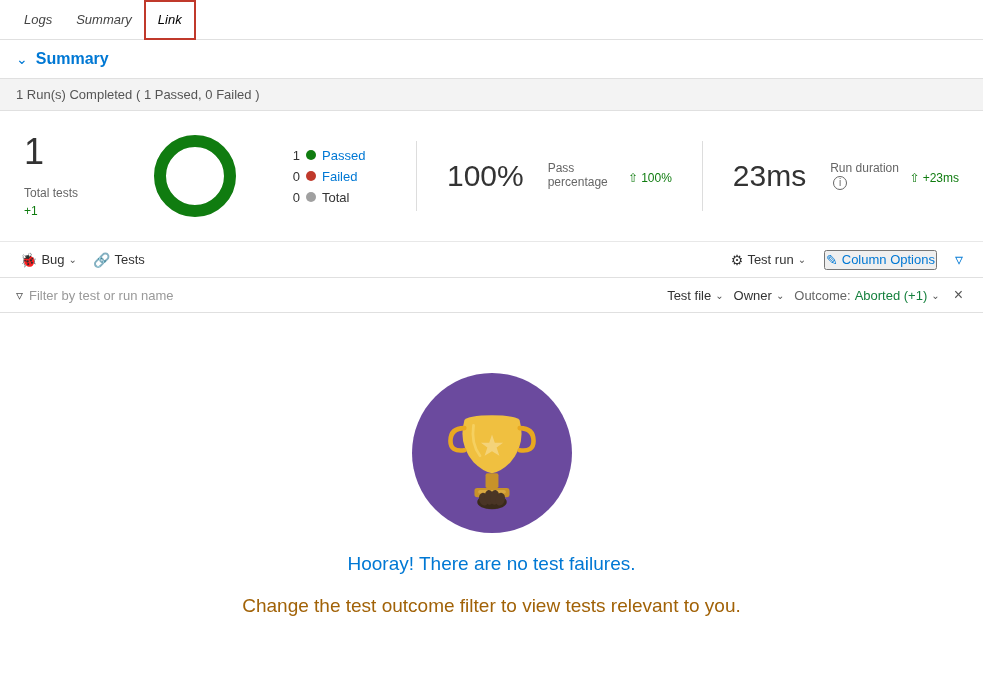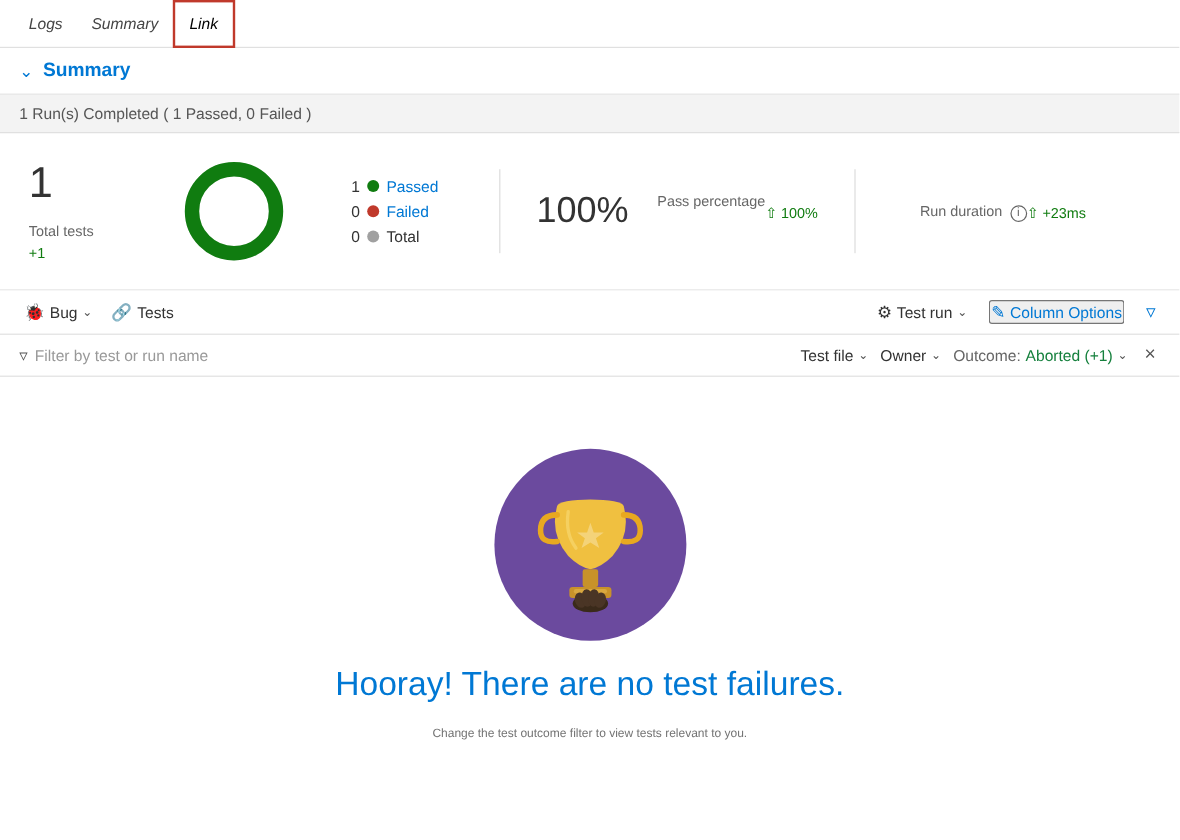--- a/index.html
+++ b/index.html
@@ -272,29 +272,29 @@
       position: relative;
       overflow: hidden;
     }
 
     .trophy-svg {
       width: 110px;
       height: 120px;
     }
 
     .hooray-text {
-      font-size: 28px;
+      font-size: 19px;
       font-weight: 300;
       color: #0078d4;
       text-align: center;
     }
 
     .sub-text {
-      font-size: 10px;
-      color: #737373;
+      font-size: 19px;
+      color: #a16207;
       text-align: center;
     }
 
     
     .info-icon {
       display: inline-flex;
       align-items: center;
       justify-content: center;
       width: 14px;
       height: 14px;
@@ -371,20 +371,21 @@
     <span class="metric-label">Pass percentage</span>
     <div class="metric-delta">
       <span class="arrow-up">⇧</span>
       <span>100%</span>
     </div>
   </div>
 
   <div class="divider-v"></div>
 
   <div class="metric-block">
+    <span class="metric-value">23ms</span>
     <span class="metric-label">
       <span>Run duration</span>
       <span class="info-icon">i</span>
     </span>
     <div class="metric-delta">
       <span class="arrow-up">⇧</span>
       <span>+23ms</span>
     </div>
   </div>
 

